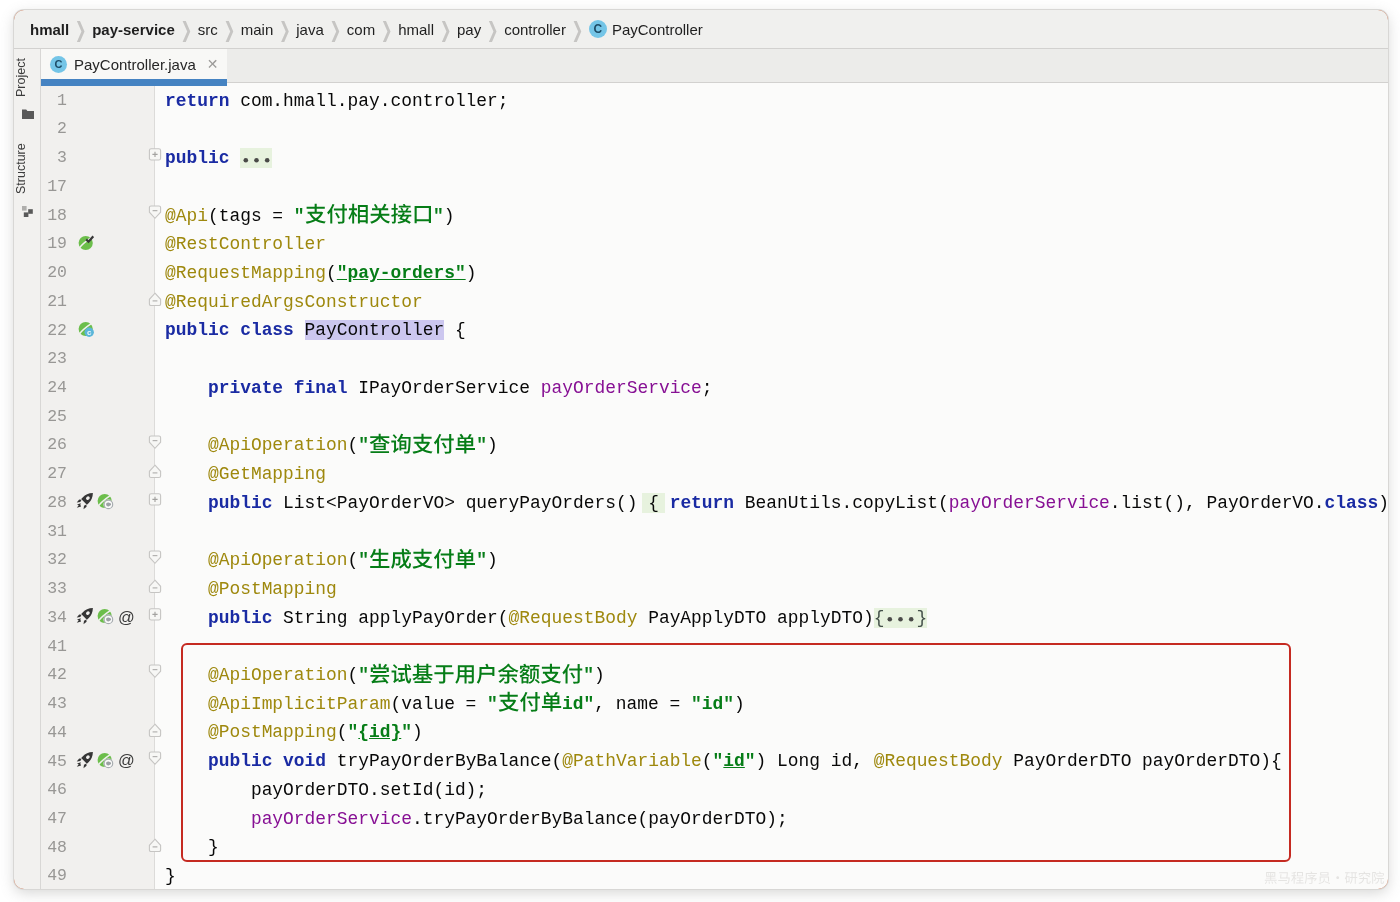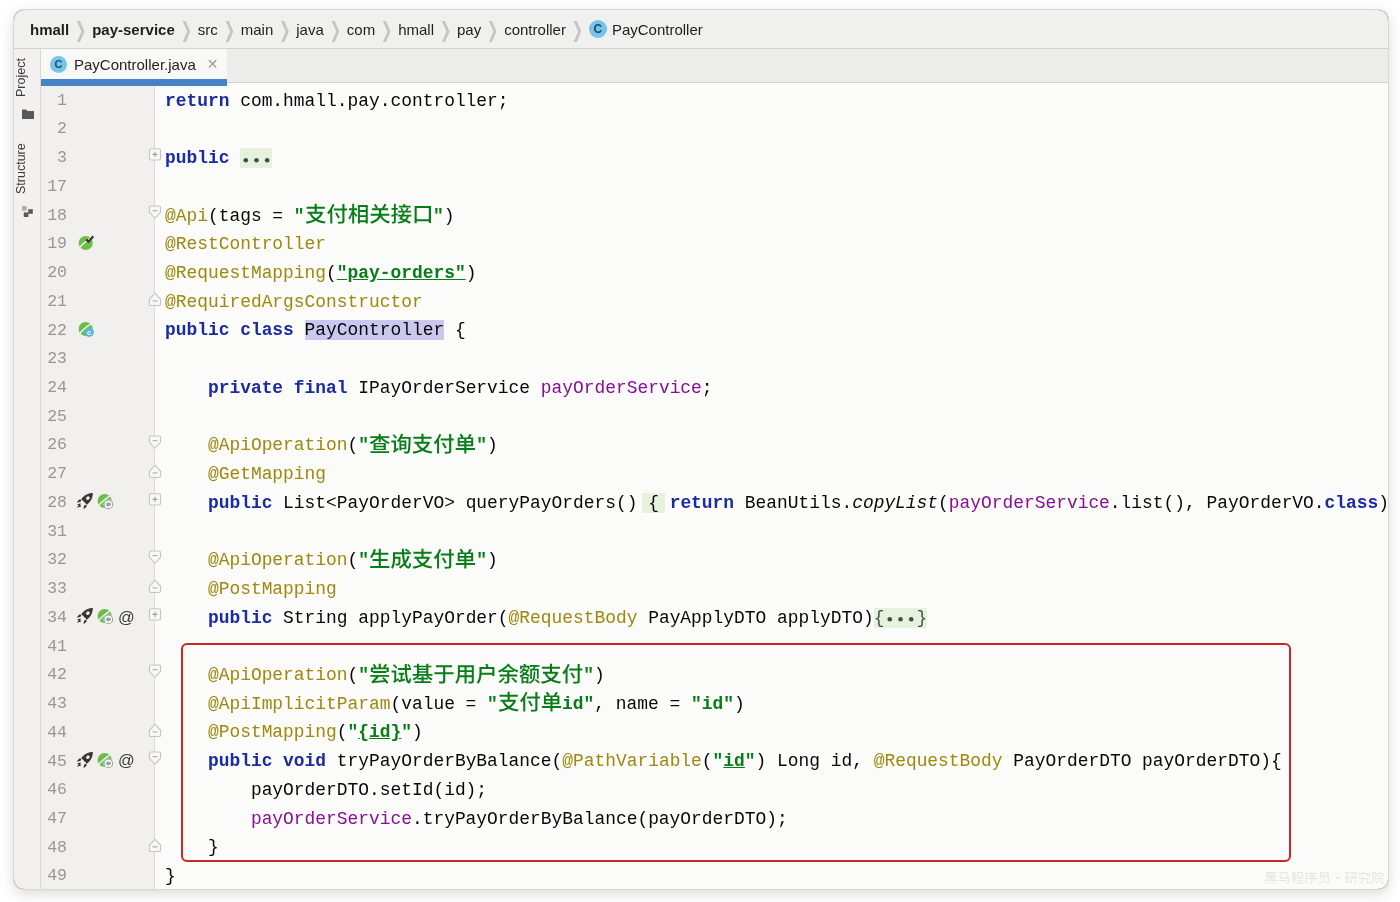--- a/index.html
+++ b/index.html
@@ -22,21 +22,21 @@
 #gutter{position:absolute;left:0;top:0;width:114px;height:806px;background:#F1F0EE;border-right:1px solid #DCDBD9}
 #lnum{position:absolute;left:0;top:3.65px;width:26px;text-align:right;
   font-family:"Liberation Mono",monospace;font-size:16.5px;line-height:28.73px;color:#989795}
 #code{position:absolute;left:124px;top:3.65px;font-family:"Liberation Mono",monospace;font-size:17.9px;
   line-height:28.73px;color:#080808;white-space:pre}
 #code div{height:28.73px}
 .kw{color:#1A2BA3;font-weight:bold}
 .ann{color:#9E880D}
 .str{color:#067D17;font-weight:bold}
 .fld{color:#871094;font-weight:normal}
-.it{font-style:italic}
+.it{}
 .fold{background:#E7F2DE}
 .fp{padding:0 6px;margin:0 -6px}
 .hl{background:#CCC7EF}
 .u{text-decoration:underline}
 svg.cjk{vertical-align:-3.9px;color:#067D17}
 .wmsvg{color:#E5E4E2}
 .gi{position:absolute;width:16px;height:16px}
 .at{position:absolute;font-family:"Liberation Sans",sans-serif;font-size:16.5px;color:#3A3A3A;line-height:17px}
 .fm{position:absolute;left:106.5px;width:14px;height:15.5px}
 #redbox{position:absolute;left:140px;top:560px;width:1110px;height:218.5px;border:2.5px solid #C52A21;border-radius:6px}

